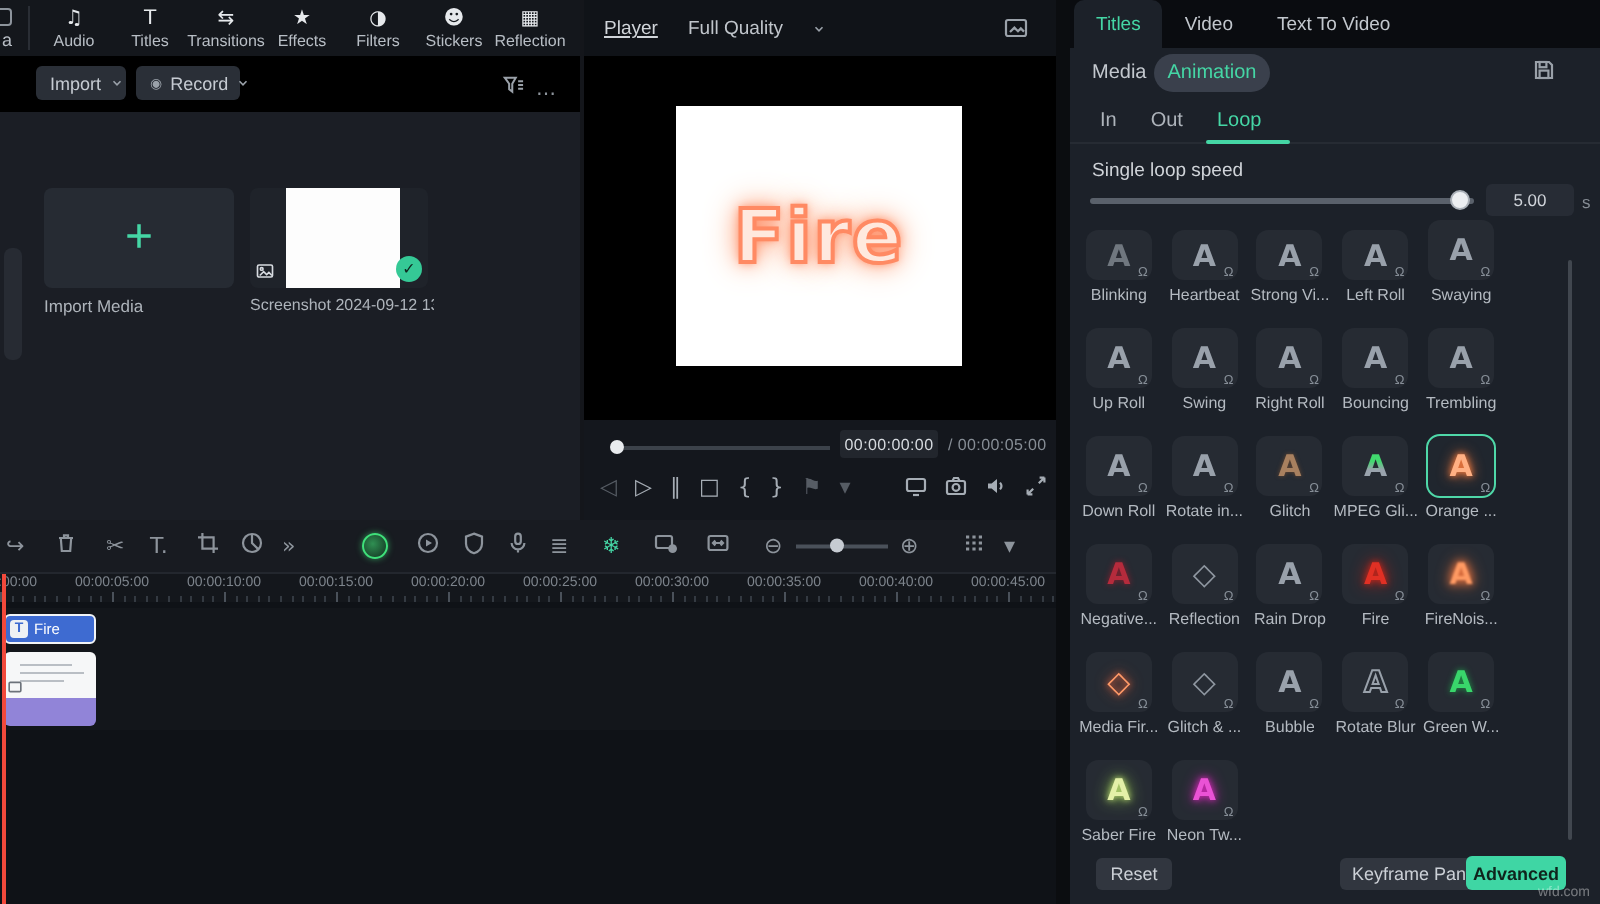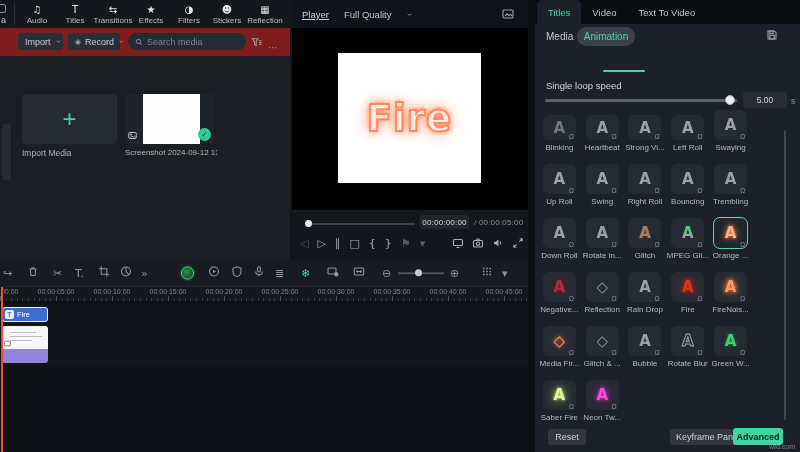--- a/index.html
+++ b/index.html
@@ -13,21 +13,21 @@
   .partial-item { position:absolute; left:1px; top:15px; font-size:9px; color:#b8bec5; }
   .partial-icon { position:absolute; left:-4px; top:4px; width:10px; height:9px; border:1px solid #8d949c; border-radius:2px; }
   .topbar-divider { position:absolute; left:14px; top:3px; width:1px; height:22px; background:#2a2e35; }
   #top-menu { position:absolute; left:18px; top:0; height:28px; display:flex; }
   .menu-item { width:38px; height:28px; display:flex; flex-direction:column; align-items:center; justify-content:center; cursor:pointer; }
   .menu-item .mi-ic { font-family:"DejaVu Sans",sans-serif; font-size:10px; line-height:11px; color:#e6e9ec; }
   .menu-item .mi-lb { font-size:8px; color:#b8bec5; margin-top:1px; white-space:nowrap; }
 
   
   .media-panel { left:0; top:28px; width:290px; height:232px; background:#1b1e25; }
-  .media-toolbar { position:absolute; left:0; top:0; width:290px; height:28px; background:#7f1d1d; }
+  .media-toolbar { position:absolute; left:0; top:0; width:290px; height:28px; background:#000000; }
   .pill-btn { position:absolute; top:5px; height:17px; background:#2a2f37; border-radius:3px; display:flex; align-items:center; gap:4px; padding:0 7px; font-size:9px; color:#c6cbd2; cursor:pointer; }
   .ic { display:inline-block; line-height:0; color:#9aa1a9; }
   .ic svg { display:block; }
   .search-box { position:absolute; left:128px; top:5px; width:118px; height:17px; background:#262b33; border-radius:9px; display:flex; align-items:center; padding:0 7px; gap:4px; }
   .search-box input { background:transparent; border:none; outline:none; color:#c6cbd2; font-size:9px; width:86px; font-family:inherit; }
   .search-box input::placeholder { color:#7d848c; }
   .media-grid-area { position:absolute; left:0; top:28px; width:290px; height:204px; }
   .left-pill { position:absolute; left:2px; top:68px; width:9px; height:56px; background:#272b33; border-radius:4px; }
   .import-tile { position:absolute; left:22px; top:38px; width:95px; height:50px; background:#262b33; border-radius:4px; display:flex; align-items:center; justify-content:center; cursor:pointer; }
   .import-plus { color:#45d6a5; font-size:24px; font-weight:300; line-height:20px; }
@@ -183,29 +183,20 @@
       </div>
       <div class="pill-btn" style="left:68px;width:52px;">
         <span style="font-family:'DejaVu Sans',sans-serif;font-size:7px;color:#9aa1a9;">◉</span>
         <span>Record</span>
         <span class="ic">
             <svg width="7" height="7" viewBox="0 0 12 12" stroke="currentColor" fill="none" stroke-width="1.4">
               <path d="M3 4.5l3 3 3-3"></path>
             </svg>
           </span>
       </div>
-      <div class="search-box">
-        <span class="ic">
-            <svg width="8" height="8" viewBox="0 0 12 12" stroke="currentColor" fill="none" stroke-width="1.3">
-              <circle cx="5.2" cy="5.2" r="3.2"></circle>
-              <path d="M7.6 7.6l2.6 2.6"></path>
-            </svg>
-          </span>
-        <input placeholder="Search media" style="">
-      </div>
       <span class="ic abs" style="left:251px;top:9px;">
           <svg width="11" height="11" viewBox="0 0 12 12" stroke="currentColor" fill="none" stroke-width="1.1">
             <path d="M1.5 2h6L5.6 5.3V9.6L3.9 8.3V5.3z"></path>
             <path d="M8.8 4h2.7M8.8 6h2.7M8.8 8h2.7"></path>
           </svg>
         </span>
       <span class="tl-ic" style="left:268px;top:13px;position:absolute;transform:none;font-size:10px;">⋯</span>
     </div>
 
     <div class="media-grid-area">
@@ -298,20 +289,25 @@
       </div>
     <div class="mode-label">Media</div>
     <div class="mode-pill">Animation</div>
     <span class="ic save-ic">
         <svg width="12" height="12" viewBox="0 0 12 12" stroke="currentColor" fill="none" stroke-width="1.1">
           <path d="M2 2h6.5L10 3.5V10H2z"></path>
           <rect x="3.8" y="6.3" width="4.4" height="3.7"></rect>
           <rect x="3.8" y="2" width="3.4" height="2.6"></rect>
         </svg>
       </span>
+    <div id="anim-tabs">
+        <span class="anim-tab">In</span>
+        <span class="anim-tab">Out</span>
+        <span class="anim-tab active">Loop</span>
+      </div>
     <div class="anim-underline"></div>
     <div class="loop-label">Single loop speed</div>
     <div class="loop-track"></div>
     <div class="loop-handle"></div>
     <div class="loop-value">5.00</div>
     <div class="loop-unit">s</div>
     <div id="anim-grid">
         <div class="an-cell r1">
           <div class="an-tile">
             <span class="an-glyph st-faint">A</span>

